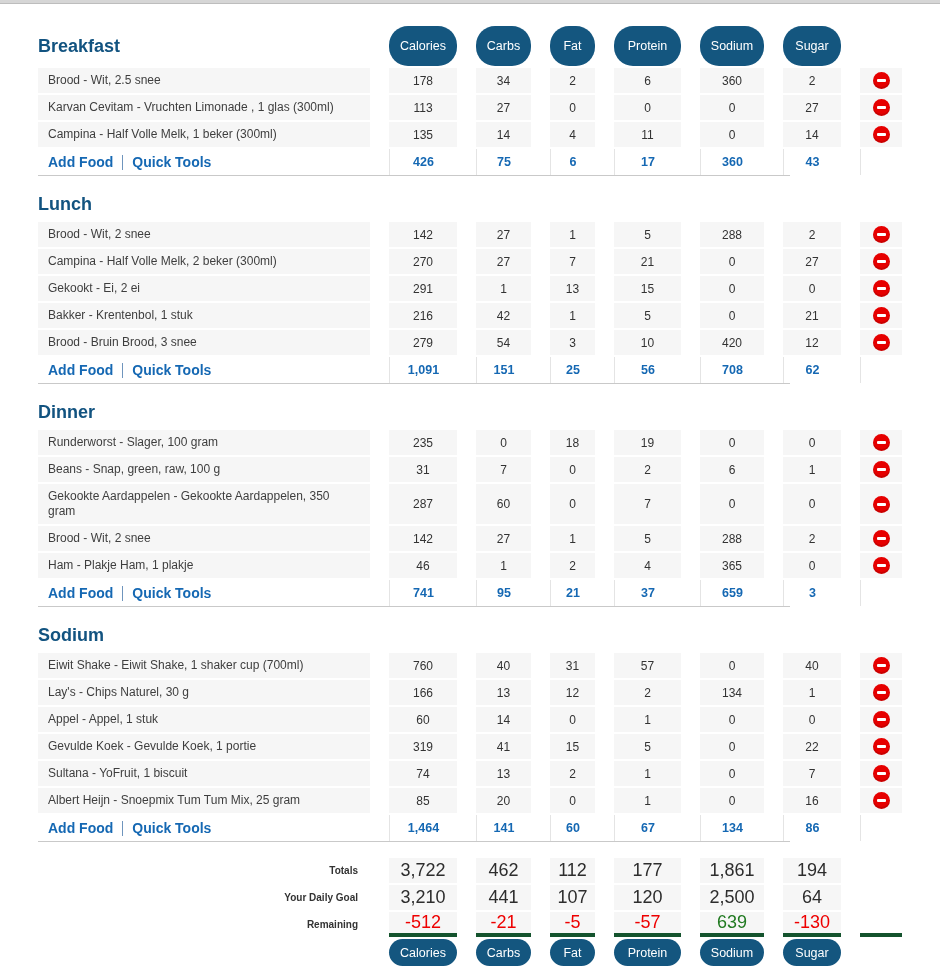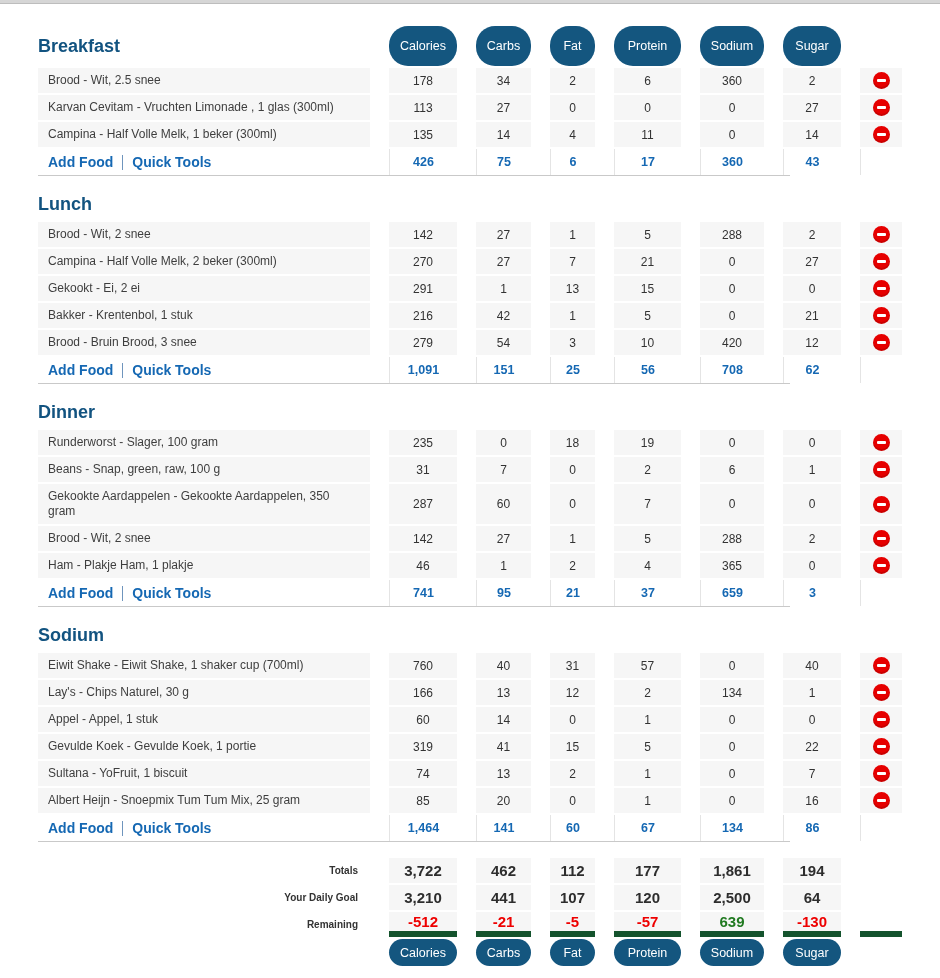--- a/index.html
+++ b/index.html
@@ -67,26 +67,26 @@
   .addfood-row .del-cell { border-left: 1px solid #e4e4e4; }
 
   .summary { margin-top: 16px; }
   .sum-row { height: 25px; margin-bottom: 2px; }
   .sum-label {
     display: flex; align-items: center; justify-content: flex-end;
     padding-right: 12px; font-weight: bold; font-size: 10px; color: #333333;
   }
   .sum-val {
     background: var(--row-bg); display: flex; align-items: center; justify-content: center;
-    font-weight: bold; font-size: 15px; color: #2d2d2d;
+    font-weight: normal; font-size: 18px; color: #2d2d2d;
   }
   .sum-val.over { color: var(--negative); }
   .sum-val.under { color: var(--positive); }
   .sum-spacer { background: #ffffff; }
-  .remaining-row .sum-val, .remaining-row .sum-spacer { border-bottom: 6px solid #14532d; }
+  .remaining-row .sum-val, .remaining-row .sum-spacer { border-bottom: 4px solid #14532d; }
   .footer-row { height: 27px; margin-top: 1px; }
 </style>
 </head>
 <body>
 
 <div class="top-strip"></div>
 
 <div class="diary">
   <div id="sections">
       <section class="meal">

